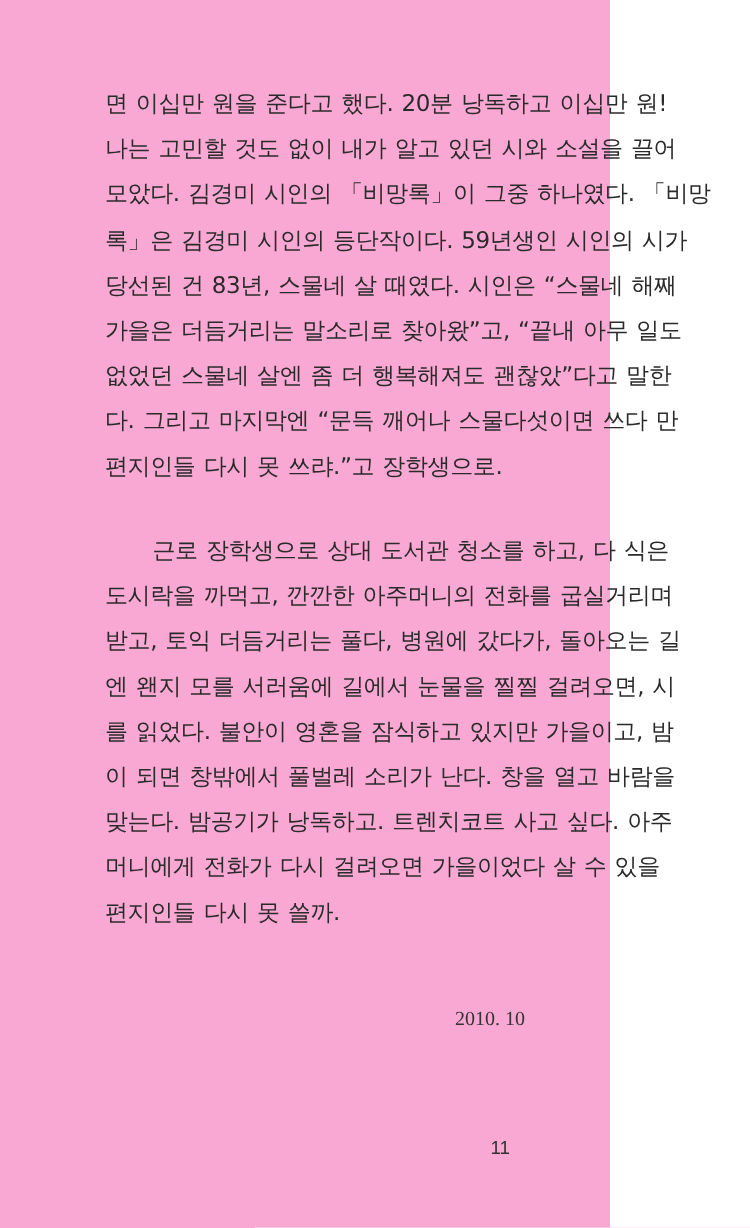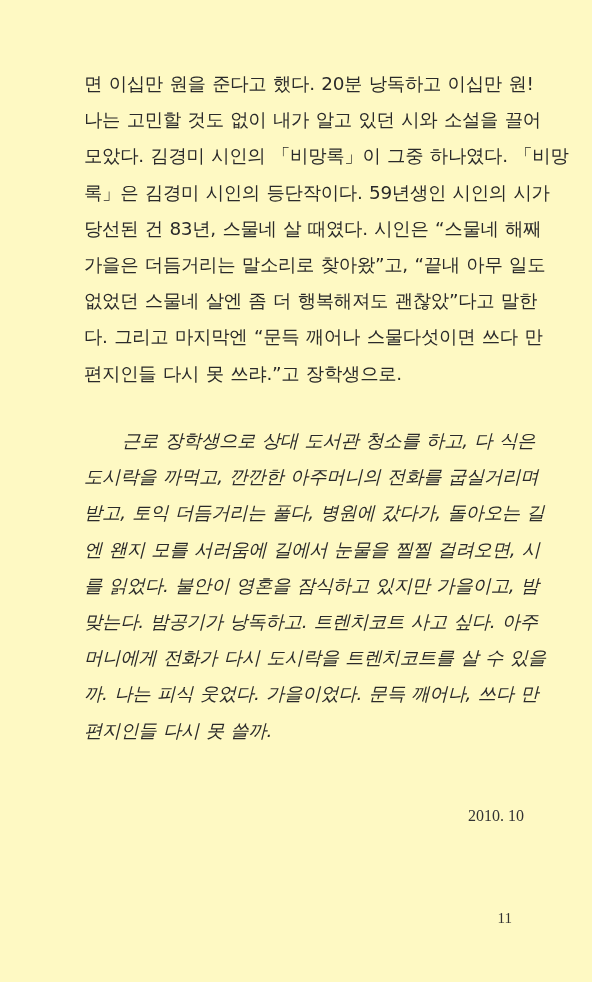--- a/index.html
+++ b/index.html
@@ -11,23 +11,23 @@
     width: 600px;
     height: 982px;
     position: relative;
     overflow: hidden;
     font-family: "DejaVu Sans", "Liberation Sans", sans-serif;
     color: #2a2a2a;
   }
   .page {
     position: absolute;
     left: 0; top: 0;
-    width: 592px;
+    width: 488px;
     height: 982px;
-    background: #fef9c3;
+    background: #f9a8d4;
   }
   .text-block {
     position: absolute;
     left: 84px;
     width: 432px;
     font-size: 18.4px;
     line-height: 36.2px;
     letter-spacing: -0.3px;
     word-spacing: 1px;
   }
@@ -35,35 +35,35 @@
     display: block;
     white-space: nowrap;
     text-align: justify;
     text-align-last: justify;
     height: 36.2px;
   }
   .line.last {
     text-align-last: left;
   }
   .para1 { top: 66px; }
-  .para2 { top: 423px; font-style: italic; }
+  .para2 { top: 423px; }
   .para2 .line.indent { padding-left: 38px; }
   .date {
     position: absolute;
     right: 68px;
     top: 807px;
     font-family: "Liberation Serif", "DejaVu Serif", serif;
     font-size: 16px;
     color: #333333;
   }
   .page-number {
     position: absolute;
     right: 80px;
     top: 910px;
-    font-family: Liberation Serif, serif;
+    font-family: Liberation Sans, sans-serif;
     font-size: 15px;
     color: #333333;
   }
 </style>
 </head>
 <body>
 
 <div class="page">
 
   <div class="text-block para1">
@@ -77,23 +77,23 @@
     <span class="line">다. 그리고 마지막엔 “문득 깨어나 스물다섯이면 쓰다 만</span>
     <span class="line last">편지인들 다시 못 쓰랴.”고 장학생으로.</span>
   </div>
 
   <div class="text-block para2">
     <span class="line indent">근로 장학생으로 상대 도서관 청소를 하고, 다 식은</span>
     <span class="line">도시락을 까먹고, 깐깐한 아주머니의 전화를 굽실거리며</span>
     <span class="line">받고, 토익 더듬거리는 풀다, 병원에 갔다가, 돌아오는 길</span>
     <span class="line">엔 왠지 모를 서러움에 길에서 눈물을 찔찔 걸려오면, 시</span>
     <span class="line">를 읽었다. 불안이 영혼을 잠식하고 있지만 가을이고, 밤</span>
+    <span class="line">이 되면 창밖에서 풀벌레 소리가 난다. 창을 열고 바람을</span>
     <span class="line">맞는다. 밤공기가 낭독하고. 트렌치코트 사고 싶다. 아주</span>
-    <span class="line">머니에게 전화가 다시 도시락을 트렌치코트를 살 수 있을</span>
-    <span class="line">까. 나는 피식 웃었다. 가을이었다. 문득 깨어나, 쓰다 만</span>
+    <span class="line">머니에게 전화가 다시 걸려오면 가을이었다 살 수 있을</span>
     <span class="line last">편지인들 다시 못 쓸까.</span>
   </div>
 
   <div class="date">2010. 10</div>
 
   <div class="page-number">11</div>
 
 </div>
 
 </body></html>

